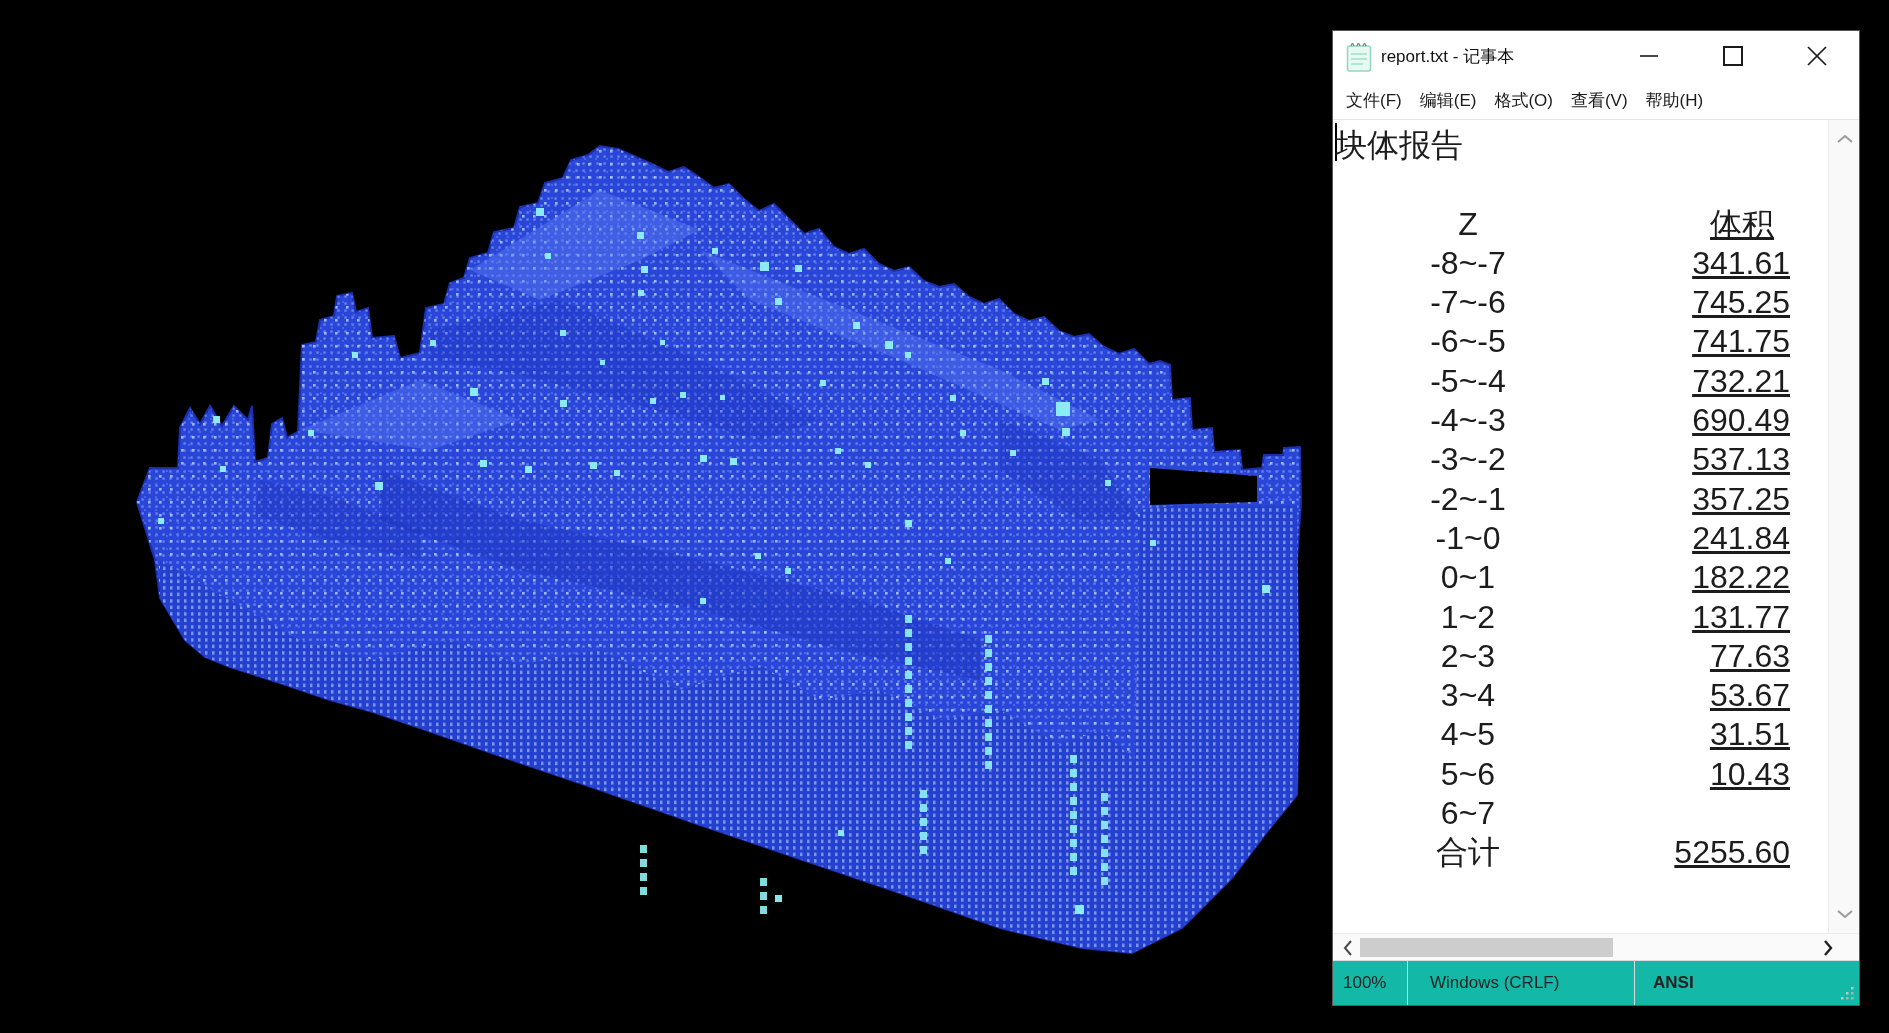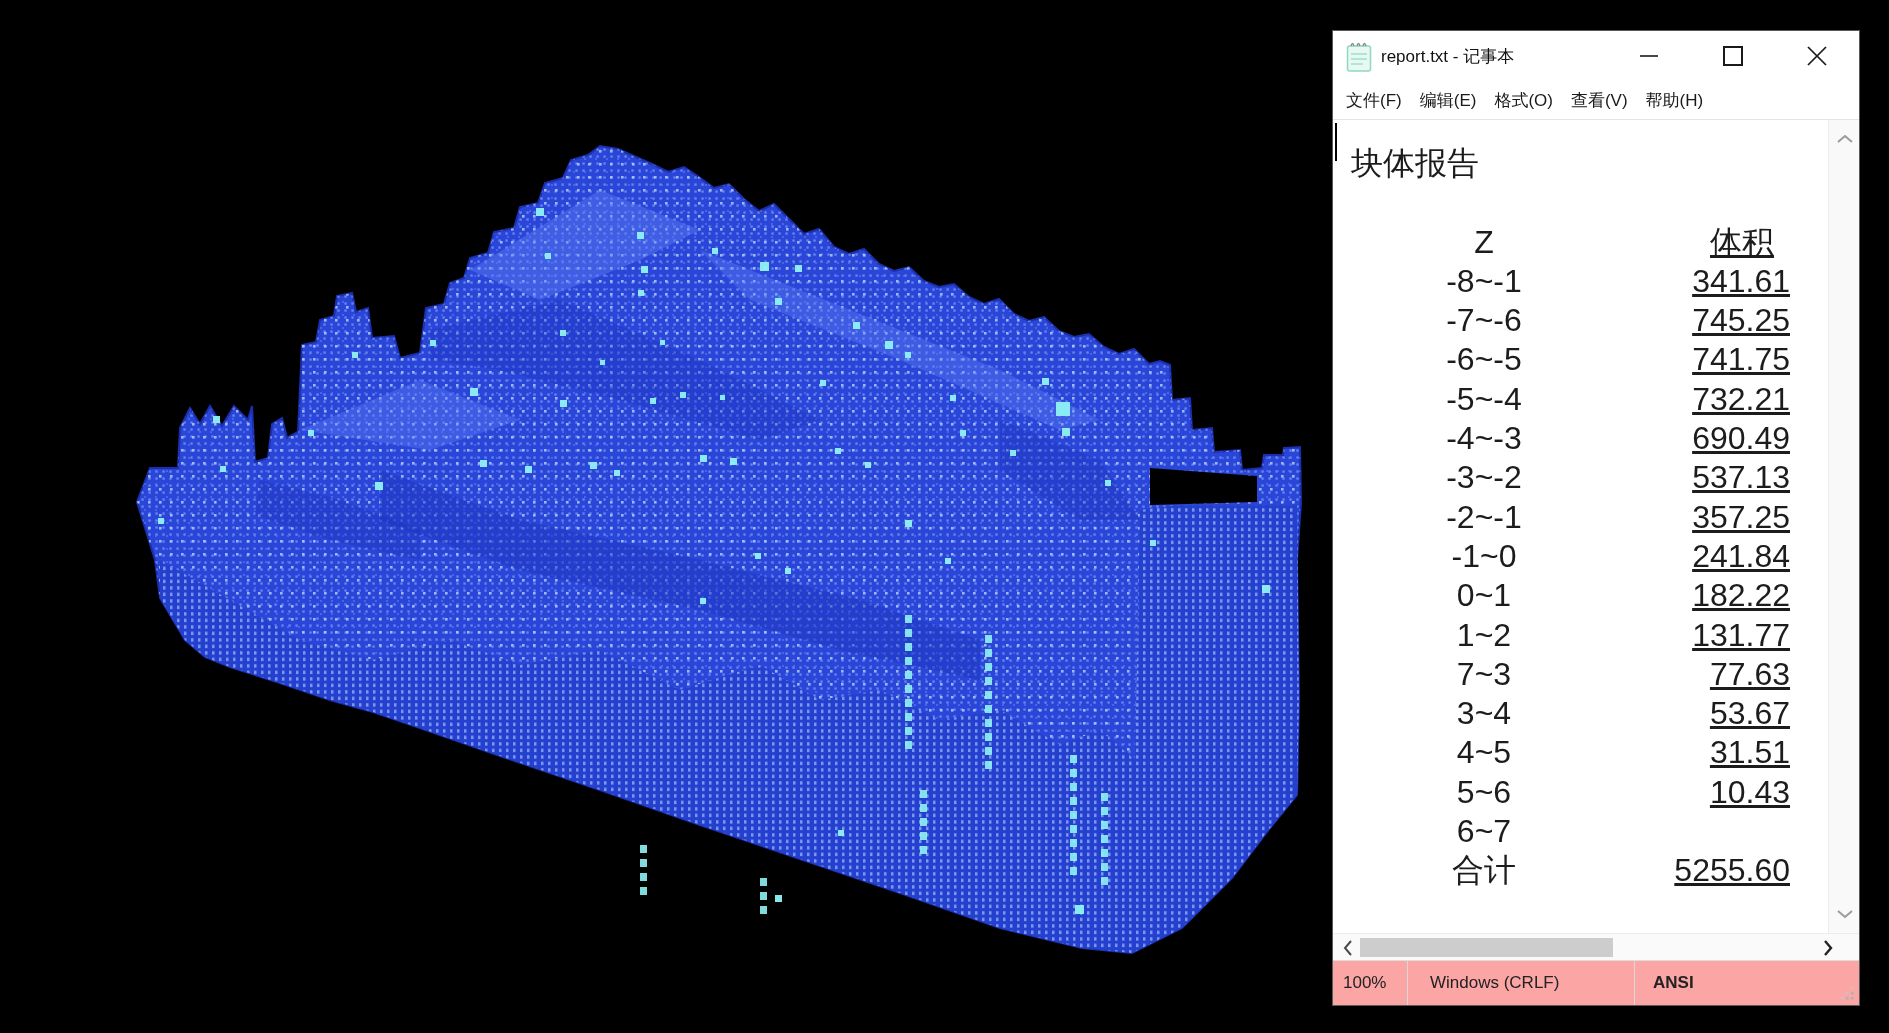--- a/index.html
+++ b/index.html
@@ -18,38 +18,38 @@
   .title-text { margin-left:9px; font-size:17px; color:#111; white-space:nowrap; }
   .winbtns { position:absolute; right:0; top:0; height:50px; display:flex; }
   .winbtn { width:84px; height:50px; display:flex; align-items:center; justify-content:center; background:transparent; border:0; cursor:pointer; }
 
   .menubar { height:39px; background:#fff; display:flex; align-items:center; padding-left:4px;
     column-gap:0; border-bottom:1px solid #e3e3e3; flex:0 0 auto; }
   .menu-item { font-size:17px; color:#1a1a1a; padding:4px 9px; white-space:nowrap; }
 
   .textarea { position:relative; flex:1 1 auto; background:#fff; overflow:hidden; }
   .caret { position:absolute; left:2px; top:3px; width:2px; height:38px; background:#000; }
-  .doc { position:absolute; left:2px; top:24px; right:31px; color:#1c1c1c; font-size:32px;margin-left:16px; }
+  .doc { position:absolute; left:2px; top:6px; right:31px; color:#1c1c1c; font-size:32px; }
   .line { height:39.3px; line-height:39.3px; white-space:nowrap; }
   .trow { position:relative; height:39.3px; line-height:39.3px; }
   .zc  { position:absolute; left:0; width:266px; text-align:center; }
   .vc  { position:absolute; right:38px; width:240px; text-align:right;text-decoration:underline; }
   .vc.hdr { right:54px; }
 
   .vscroll { position:absolute; right:0; top:0; bottom:0; width:31px; background:#f9f9f9;
     border-left:1px solid #ececec; }
   .vs-btn { position:absolute; left:0; width:31px; height:34px; display:flex; align-items:center; justify-content:center; background:transparent; border:0; cursor:pointer; }
   .vs-up { top:2px; } .vs-down { bottom:2px; }
 
   .hscroll { height:27px; flex:0 0 auto; position:relative; background:#fafafa; border-top:1px solid #ececec; }
   .hs-btn { position:absolute; top:0; width:30px; height:27px; display:flex; align-items:center; justify-content:center; background:transparent; border:0; cursor:pointer; }
   .hs-left { left:0; } .hs-right { right:16px; }
   .hs-thumb { position:absolute; left:27px; top:4px; width:253px; height:19px; background:#cdcdcd; }
 
-  .statusbar { height:45px; flex:0 0 auto; background:#fca5a5; border-top:1px solid #dcdcdc;
+  .statusbar { height:45px; flex:0 0 auto; background:#14b8a6; border-top:1px solid #dcdcdc;
     display:flex; align-items:stretch; font-size:17px; color:#222; position:relative; }
   .status-cell { display:flex; align-items:center; padding:0 10px; border-right:1px solid #d9d9d9; }
   .cell-zoom { width:75px; } .cell-eol { width:227px; padding-left:22px; } .cell-enc { width:150px; padding-left:18px; border-right:none;font-weight:bold; }
   .resize-grip { position:absolute; right:4px; bottom:4px; width:16px; height:16px; }
 </style>
 </head>
 <body>
 
 <div class="stage">
 
@@ -284,21 +284,21 @@
       <div class="caret"></div>
       <div class="doc">
         <div class="line">块体报告</div>
         <div class="line"></div>
         <div class="trow">
           <span class="zc">Z</span>
           <span class="vc hdr">体积</span>
         </div>
         <div id="rows-anchor">
             <div class="trow">
-              <span class="zc">-8~-1</span>
+              <span class="zc">-8~-7</span>
               <span class="vc">341.61</span>
             </div>
             <div class="trow">
               <span class="zc">-7~-6</span>
               <span class="vc">745.25</span>
             </div>
             <div class="trow">
               <span class="zc">-6~-5</span>
               <span class="vc">741.75</span>
             </div>
@@ -324,21 +324,21 @@
             </div>
             <div class="trow">
               <span class="zc">0~1</span>
               <span class="vc">182.22</span>
             </div>
             <div class="trow">
               <span class="zc">1~2</span>
               <span class="vc">131.77</span>
             </div>
             <div class="trow">
-              <span class="zc">7~3</span>
+              <span class="zc">2~3</span>
               <span class="vc">77.63</span>
             </div>
             <div class="trow">
               <span class="zc">3~4</span>
               <span class="vc">53.67</span>
             </div>
             <div class="trow">
               <span class="zc">4~5</span>
               <span class="vc">31.51</span>
             </div>

